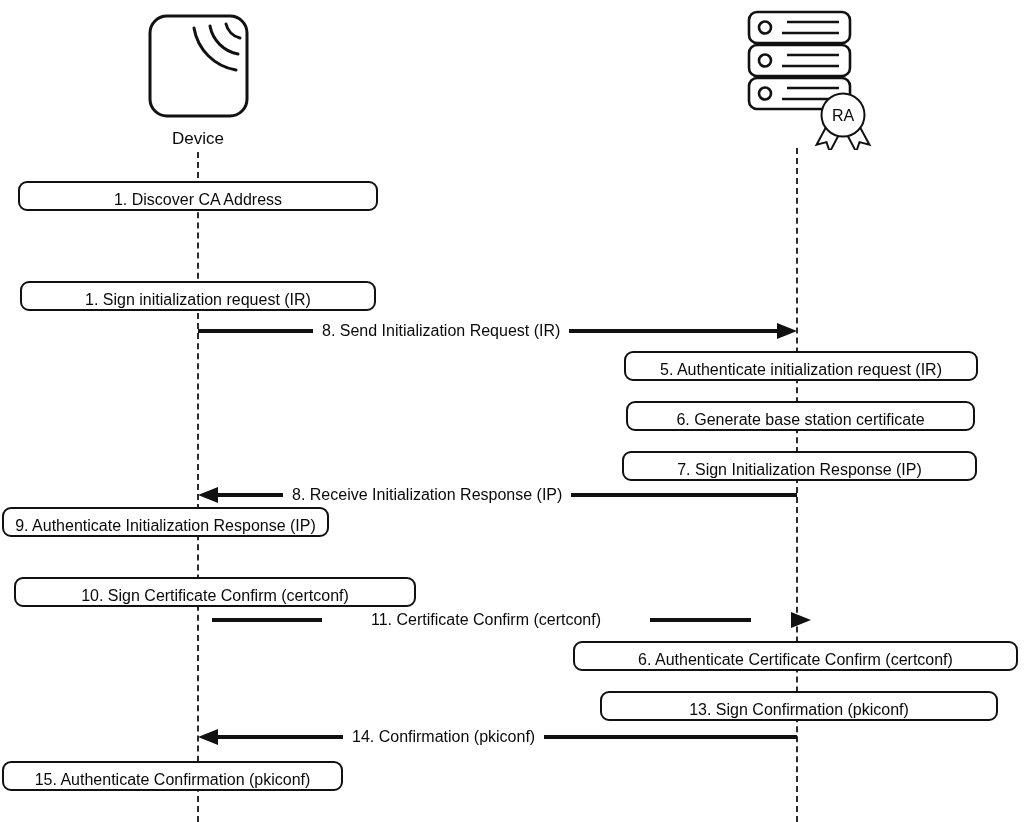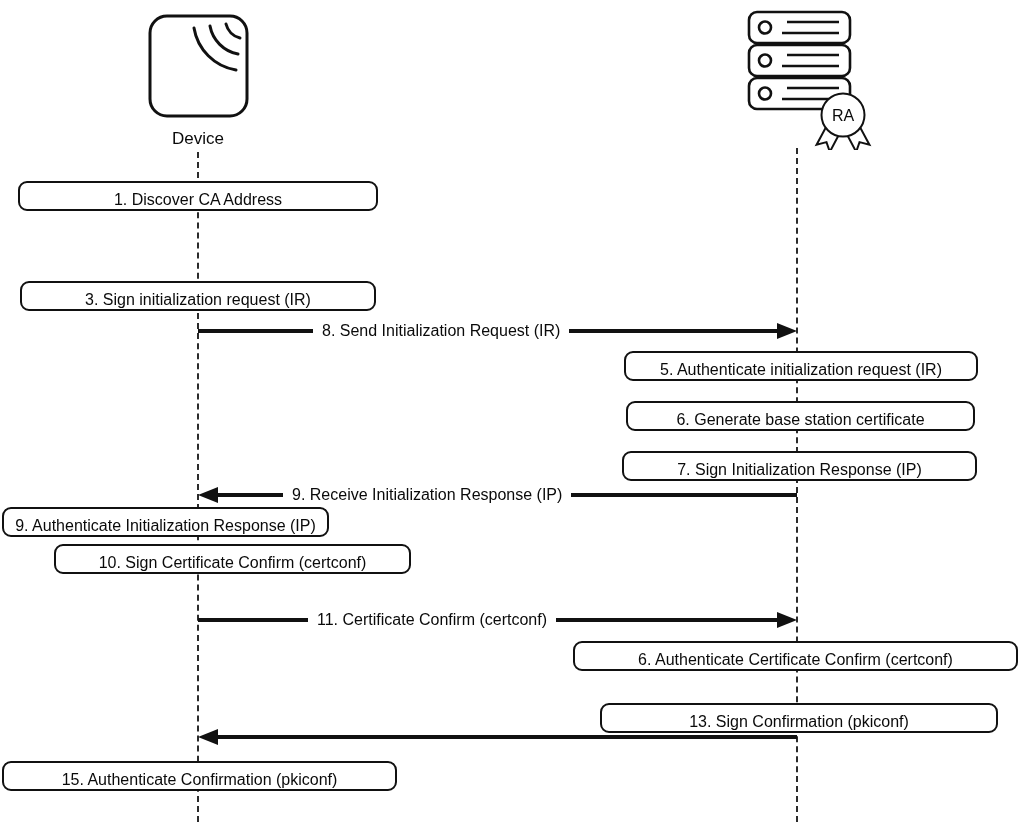--- a/index.html
+++ b/index.html
@@ -67,21 +67,21 @@
         <circle cx="96" cy="105" r="21.5" fill="#ffffff"></circle>
         <text x="96" y="111" text-anchor="middle" font-size="16" fill="#0a0a0a" stroke="none">RA</text>
       </g>
     </svg>
   </div>
 
   <div class="stepbox" style="left:18px;top:181px;width:360px;">
       <span>1. Discover CA Address</span>
     </div>
   <div class="stepbox" style="left:20px;top:281px;width:356px;">
-      <span>3. Sign initialization request (IR)</span>
+      <span>1. Sign initialization request (IR)</span>
     </div>
 
   <div class="arrow" style="left:198px;top:321px;width:599px;">
     <div class="seg seg-fixed" style="width:115px;"></div>
     <div class="arrow-label">8. Send Initialization Request (IR)</div>
     <div class="seg seg-grow"></div>
     <div class="head-right"></div>
   </div>
 
   <div class="stepbox" style="left:624px;top:351px;width:354px;">
@@ -90,48 +90,49 @@
   <div class="stepbox" style="left:626px;top:401px;width:349px;">
       <span>6. Generate base station certificate</span>
     </div>
   <div class="stepbox" style="left:622px;top:451px;width:355px;">
       <span>7. Sign Initialization Response (IP)</span>
     </div>
 
   <div class="arrow" style="left:198px;top:485px;width:599px;">
     <div class="head-left"></div>
     <div class="seg seg-fixed" style="width:65px;"></div>
-    <div class="arrow-label">9. Receive Initialization Response (IP)</div>
+    <div class="arrow-label">8. Receive Initialization Response (IP)</div>
     <div class="seg seg-grow"></div>
   </div>
 
   <div class="stepbox" style="left:2px;top:507px;width:327px;">
       <span>9. Authenticate Initialization Response (IP)</span>
     </div>
-  <div class="stepbox" style="left:14px;top:544px;width:357px;margin-left:40px;">
+  <div class="stepbox" style="left:14px;top:577px;width:402px;">
       <span>10. Sign Certificate Confirm (certconf)</span>
     </div>
 
-  <div class="arrow" style="left:198px;top:610px;width:599px;">
+  <div class="arrow" style="left:212px;top:610px;width:599px;gap:40px;">
     <div class="seg seg-fixed" style="width:110px;"></div>
     <div class="arrow-label">11. Certificate Confirm (certconf)</div>
     <div class="seg seg-grow"></div>
     <div class="head-right"></div>
   </div>
 
   <div class="stepbox" style="left:573px;top:641px;width:445px;">
       <span>6. Authenticate Certificate Confirm (certconf)</span>
     </div>
-  <div class="stepbox" style="left:600px;top:691px;width:398px;margin-top:12px;">
+  <div class="stepbox" style="left:600px;top:691px;width:398px;">
       <span>13. Sign Confirmation (pkiconf)</span>
     </div>
 
   <div class="arrow" style="left:198px;top:727px;width:599px;">
     <div class="head-left"></div>
     <div class="seg seg-fixed" style="width:125px;"></div>
+    <div class="arrow-label">14. Confirmation (pkiconf)</div>
     <div class="seg seg-grow"></div>
   </div>
 
-  <div class="stepbox" style="left:2px;top:761px;width:395px;">
+  <div class="stepbox" style="left:2px;top:761px;width:341px;">
       <span>15. Authenticate Confirmation (pkiconf)</span>
     </div>
 
 </div>
 
 </body></html>

